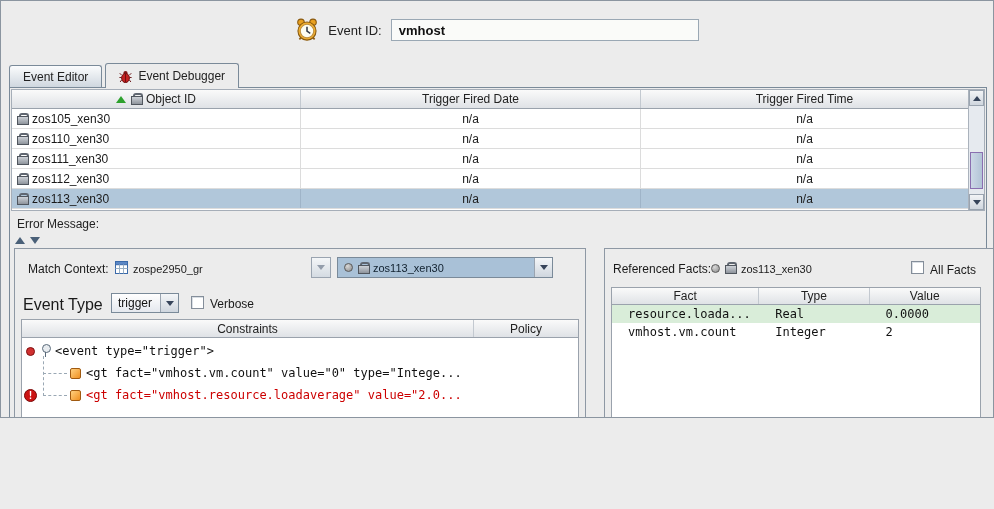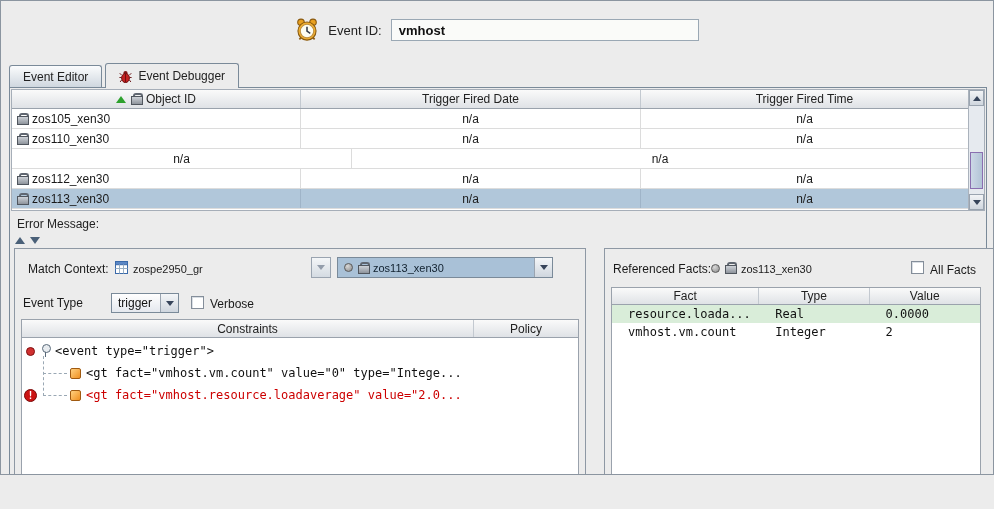--- a/index.html
+++ b/index.html
@@ -1,18 +1,18 @@
 <!DOCTYPE html>
 <html><head>
 <meta charset="utf-8">
 <style>
   * { margin:0; padding:0; box-sizing:border-box; }
   html,body { width:994px; height:509px; overflow:hidden; }
   body { font-family:"Liberation Sans",sans-serif; font-size:12px; color:#1a1a1a; background:#ececec; }
-  .window { position:relative; width:994px; height:475px; background:#ececec; border:1px solid #8b95a0; overflow:hidden; }
+  .window { position:relative; width:994px; height:418px; background:#ececec; border:1px solid #8b95a0; overflow:hidden; }
 
   
   .top-bar { position:absolute; top:0; left:0; right:0; height:58px; display:flex; align-items:center; justify-content:center; gap:9px; }
   .event-id-label { font-size:13px; color:#222; }
   .event-id-field { width:308px; height:22px; background:#fafbf9; border:1px solid #9aa8b4; padding:3px 7px; font-weight:bold; font-size:13px; color:#111; }
 
   
   .tabs { position:absolute; left:8px; top:62px; height:25px; display:flex; align-items:flex-end; z-index:5; }
   .tab { display:flex; align-items:center; gap:6px; border:1px solid #7a8a99; border-bottom:none; border-radius:3px 3px 0 0; padding:0 13px; cursor:default; }
   .tab.inactive { height:22px; margin-bottom:1px; background:linear-gradient(#fbfcfd,#cfd7df); margin-right:3px;margin-top:8px; }
@@ -55,21 +55,21 @@
   .panel-right { left:594px; width:390px; }
 
   
   .mc-label { position:absolute; left:13px; top:13px; font-size:12px; }
   .grid-icon { position:absolute; left:100px; top:12px; }
   .mc-group { position:absolute; left:118px; top:14px; font-size:11px; color:#222; }
   .mini-arrow-btn { position:absolute; left:296px; top:8px; width:20px; height:21px; background:linear-gradient(#f4f6f8,#d4dbe2); border:1px solid #9aa4b0; display:flex; align-items:center; justify-content:center; }
   .mc-combo { position:absolute; left:322px; top:8px; width:216px; height:21px; border:1px solid #7a8a99; display:flex; background:#fff; }
   .mc-combo-text { flex:1; background:#a9c1d7; display:flex; align-items:center; gap:5px; padding:0 6px; font-size:11px; color:#10202e; overflow:hidden; }
   .combo-arrow { width:18px; flex:none; background:linear-gradient(#f4f6f8,#cfd6de); border-left:1px solid #9aa4b0; display:flex; align-items:center; justify-content:center; }
-  .et-label { position:absolute; left:8px; top:47px; font-size:12px; }
+  .et-label { position:absolute; left:8px; top:47px; font-size:16px; }
   .et-combo { position:absolute; left:96px; top:44px; width:68px; height:20px; border:1px solid #7a8a99; display:flex; background:linear-gradient(#ffffff,#e4e8ee); }
   .et-combo-text { flex:1; display:flex; align-items:center; padding:0 6px; font-size:12px; color:#111; }
   .cb { width:13px; height:13px; background:#fff; border:1px solid #848e9a; box-shadow:inset 1px 1px 0 #d9dee4; }
   .verbose-box { position:absolute; left:176px; top:47px; }
   .verbose-label { position:absolute; left:195px; top:48px; font-size:12px; }
 
   
   .cons-table { position:absolute; left:6px; right:6px; top:70px; bottom:6px; border:1px solid #9aa2ac; background:#fff; display:flex; flex-direction:column; }
   .cons-header { display:flex; height:18px; flex:none; background:linear-gradient(#fafafa,#dfe2e6); border-bottom:1px solid #9aa2ac;justify-content:space-between; }
   .cons-hmain { flex:1; display:flex; align-items:center; justify-content:center; font-size:12px; color:#222; }
@@ -176,20 +176,24 @@
         </div>
         <div class="obj-row">
           <div class="obj-cell c1">
             <span class="lock"></span>
             <span class="cell-text">zos110_xen30</span>
           </div>
           <div class="obj-cell c2 center">n/a</div>
           <div class="obj-cell c3 center">n/a</div>
         </div>
         <div class="obj-row">
+          <div class="obj-cell c1">
+            <span class="lock"></span>
+            <span class="cell-text">zos111_xen30</span>
+          </div>
           <div class="obj-cell c2 center">n/a</div>
           <div class="obj-cell c3 center">n/a</div>
         </div>
         <div class="obj-row">
           <div class="obj-cell c1">
             <span class="lock"></span>
             <span class="cell-text">zos112_xen30</span>
           </div>
           <div class="obj-cell c2 center">n/a</div>
           <div class="obj-cell c3 center">n/a</div>

